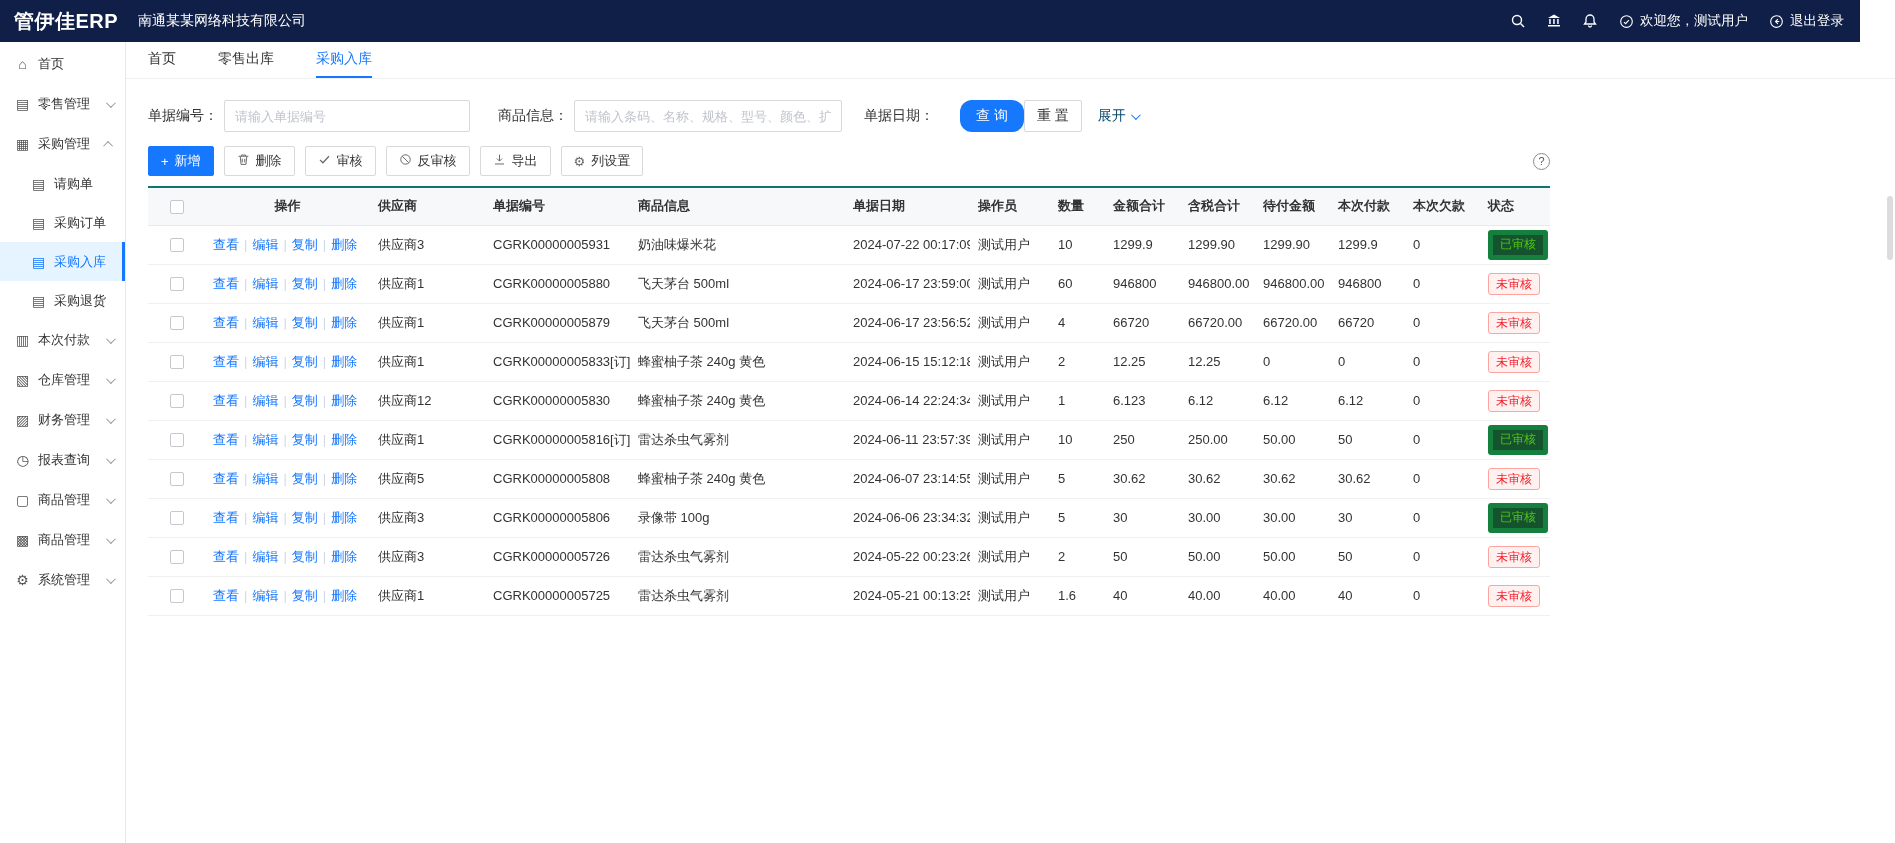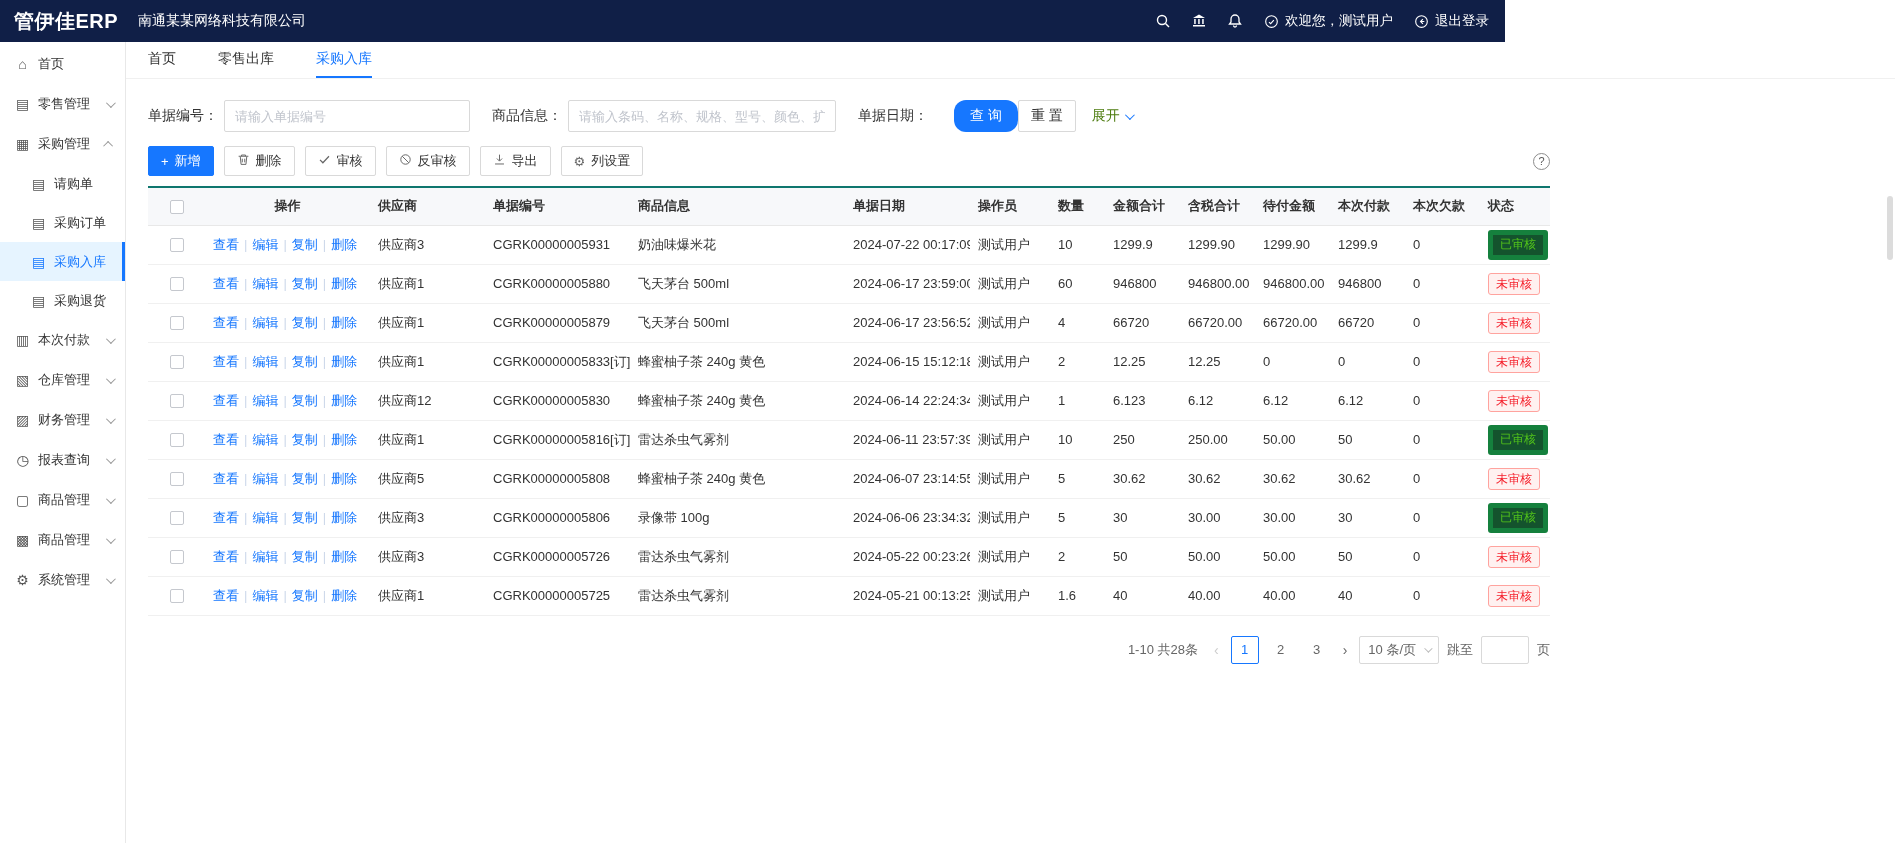--- a/index.html
+++ b/index.html
@@ -1,20 +1,20 @@
 <!DOCTYPE html>
 <html><head>
 <meta charset="utf-8">
 <style>
   * { margin:0; padding:0; box-sizing:border-box; }
   html,body { width:1895px; height:843px; overflow:hidden; background:#fff;
     font-family:"Liberation Sans","DejaVu Sans",sans-serif; color:#333; }
 
   
-  .app-header { position:absolute; top:0; left:0; width:1505px; height:42px;
+  .app-header { position:absolute; top:0; left:0; width:1860px; height:42px;
     background:#101f47; display:flex; align-items:center; z-index:10; }
   .logo { width:126px; padding-left:14px; color:#fff; font-size:20px; font-weight:bold; letter-spacing:.5px; white-space:nowrap; }
   .company { color:#fff; font-size:14px; margin-left:12px; }
   .header-right { margin-left:auto; display:flex; align-items:center; gap:20px; padding-right:16px; color:#fff; }
   .hicon { width:16px; height:16px; display:inline-flex; align-items:center; justify-content:center; cursor:pointer; }
   .huser { display:flex; align-items:center; gap:6px; font-size:13.5px; cursor:pointer; }
 
   
   .sidebar { position:absolute; top:42px; left:0; bottom:0; width:126px;
     background:#fff; border-right:1px solid #e8e8e8; padding-top:2px; }
@@ -35,30 +35,30 @@
   .tab-bar { height:37px; border-bottom:1px solid #f0f0f0; display:flex; align-items:stretch; padding-left:22px; }
   .tab { margin-right:42px; font-size:14px; color:#333; display:flex; align-items:center; cursor:pointer; border-bottom:2px solid transparent; }
   .tab.active { color:#1677ff; border-bottom-color:#1677ff; }
 
   
   .filters { display:flex; align-items:center; padding:21px 20px 0 22px; font-size:14px; }
   .f-label { color:#333; margin-right:6px; white-space:nowrap; }
   .f-input { height:32px; border:1px solid #d9d9d9; border-radius:2px; padding:0 10px;
     font-size:13px; color:#333; outline:none; font-family:inherit; }
   .f-input::placeholder { color:#c0c4cc; }
-  .in-billno { width:246px; margin-right:22px; }
+  .in-billno { width:246px; margin-right:28px; }
   .in-goods { width:268px; margin-right:22px; }
   .date-box { width:262px; height:32px; border:1px solid #d9d9d9; border-radius:2px;
     display:flex; align-items:center; justify-content:space-evenly; font-size:13.5px; color:#333; cursor:pointer; }
   .date-sep { color:#999; }
   .btn-primary { height:32px; background:#1677ff; color:#fff; border:none; border-radius:12px;
     font-size:14px; padding:0 16px; margin-left:20px; cursor:pointer; font-family:inherit; }
   .btn-plain { height:32px; background:#fff; color:#333; border:1px solid #d9d9d9; border-radius:2px;
     font-size:14px; padding:0 12px; margin-left:0; cursor:pointer; font-family:inherit; }
-  .expand-link { color:#4d7c0f; margin-left:16px; font-size:14px; cursor:pointer; display:flex; align-items:center; gap:5px; }
+  .expand-link { color:#0c4a6e; margin-left:16px; font-size:14px; cursor:pointer; display:flex; align-items:center; gap:5px; }
   .expand-link .chev { border-color:#1677ff; margin-left:0; }
 
   
   .toolbar { display:flex; align-items:center; gap:10px; padding:14px 0 10px 22px; width:1424px; }
   .t-btn { height:30px; display:inline-flex; align-items:center; gap:6px; background:#fff;
     border:1px solid #d9d9d9; border-radius:2px; padding:0 12px; font-size:13px; color:#333; cursor:pointer; font-family:inherit; }
   .t-btn.blue { background:#1677ff; border-color:#1677ff; color:#fff; }
   .t-btn .gear { font-size:13px; color:#666; line-height:1; }
   .help-circle { margin-left:auto; width:17px; height:17px; border:1px solid #8c8c8c; border-radius:50%;
     color:#595959; font-size:11px; display:flex; align-items:center; justify-content:center; cursor:pointer; }
@@ -461,32 +461,15 @@
           <td>40</td>
           <td>40.00</td>
           <td>40.00</td>
           <td>40</td>
           <td>0</td>
           <td><span class="badge pending">未审核</span></td>
         </tr>
       </tbody>
   </table>
 
-  <div class="pager">
-    <span class="pg-summary">1-10 共28条</span>
-    <span class="pg-arrow disabled">‹</span>
-    <span style="display:flex; gap:8px;">
-        <span class="page-btn current">1</span>
-        <span class="page-btn">2</span>
-        <span class="page-btn">3</span>
-      </span>
-    <span class="pg-arrow">›</span>
-    <span class="page-size">
-      <span>10 条/页</span>
-      <span class="chev down"></span>
-    </span>
-    <span>跳至</span>
-    <input class="jump-input" style="">
-    <span>页</span>
-  </div>
 </div>
 
 <div class="scroll-thumb"></div>
 
 </body></html>

